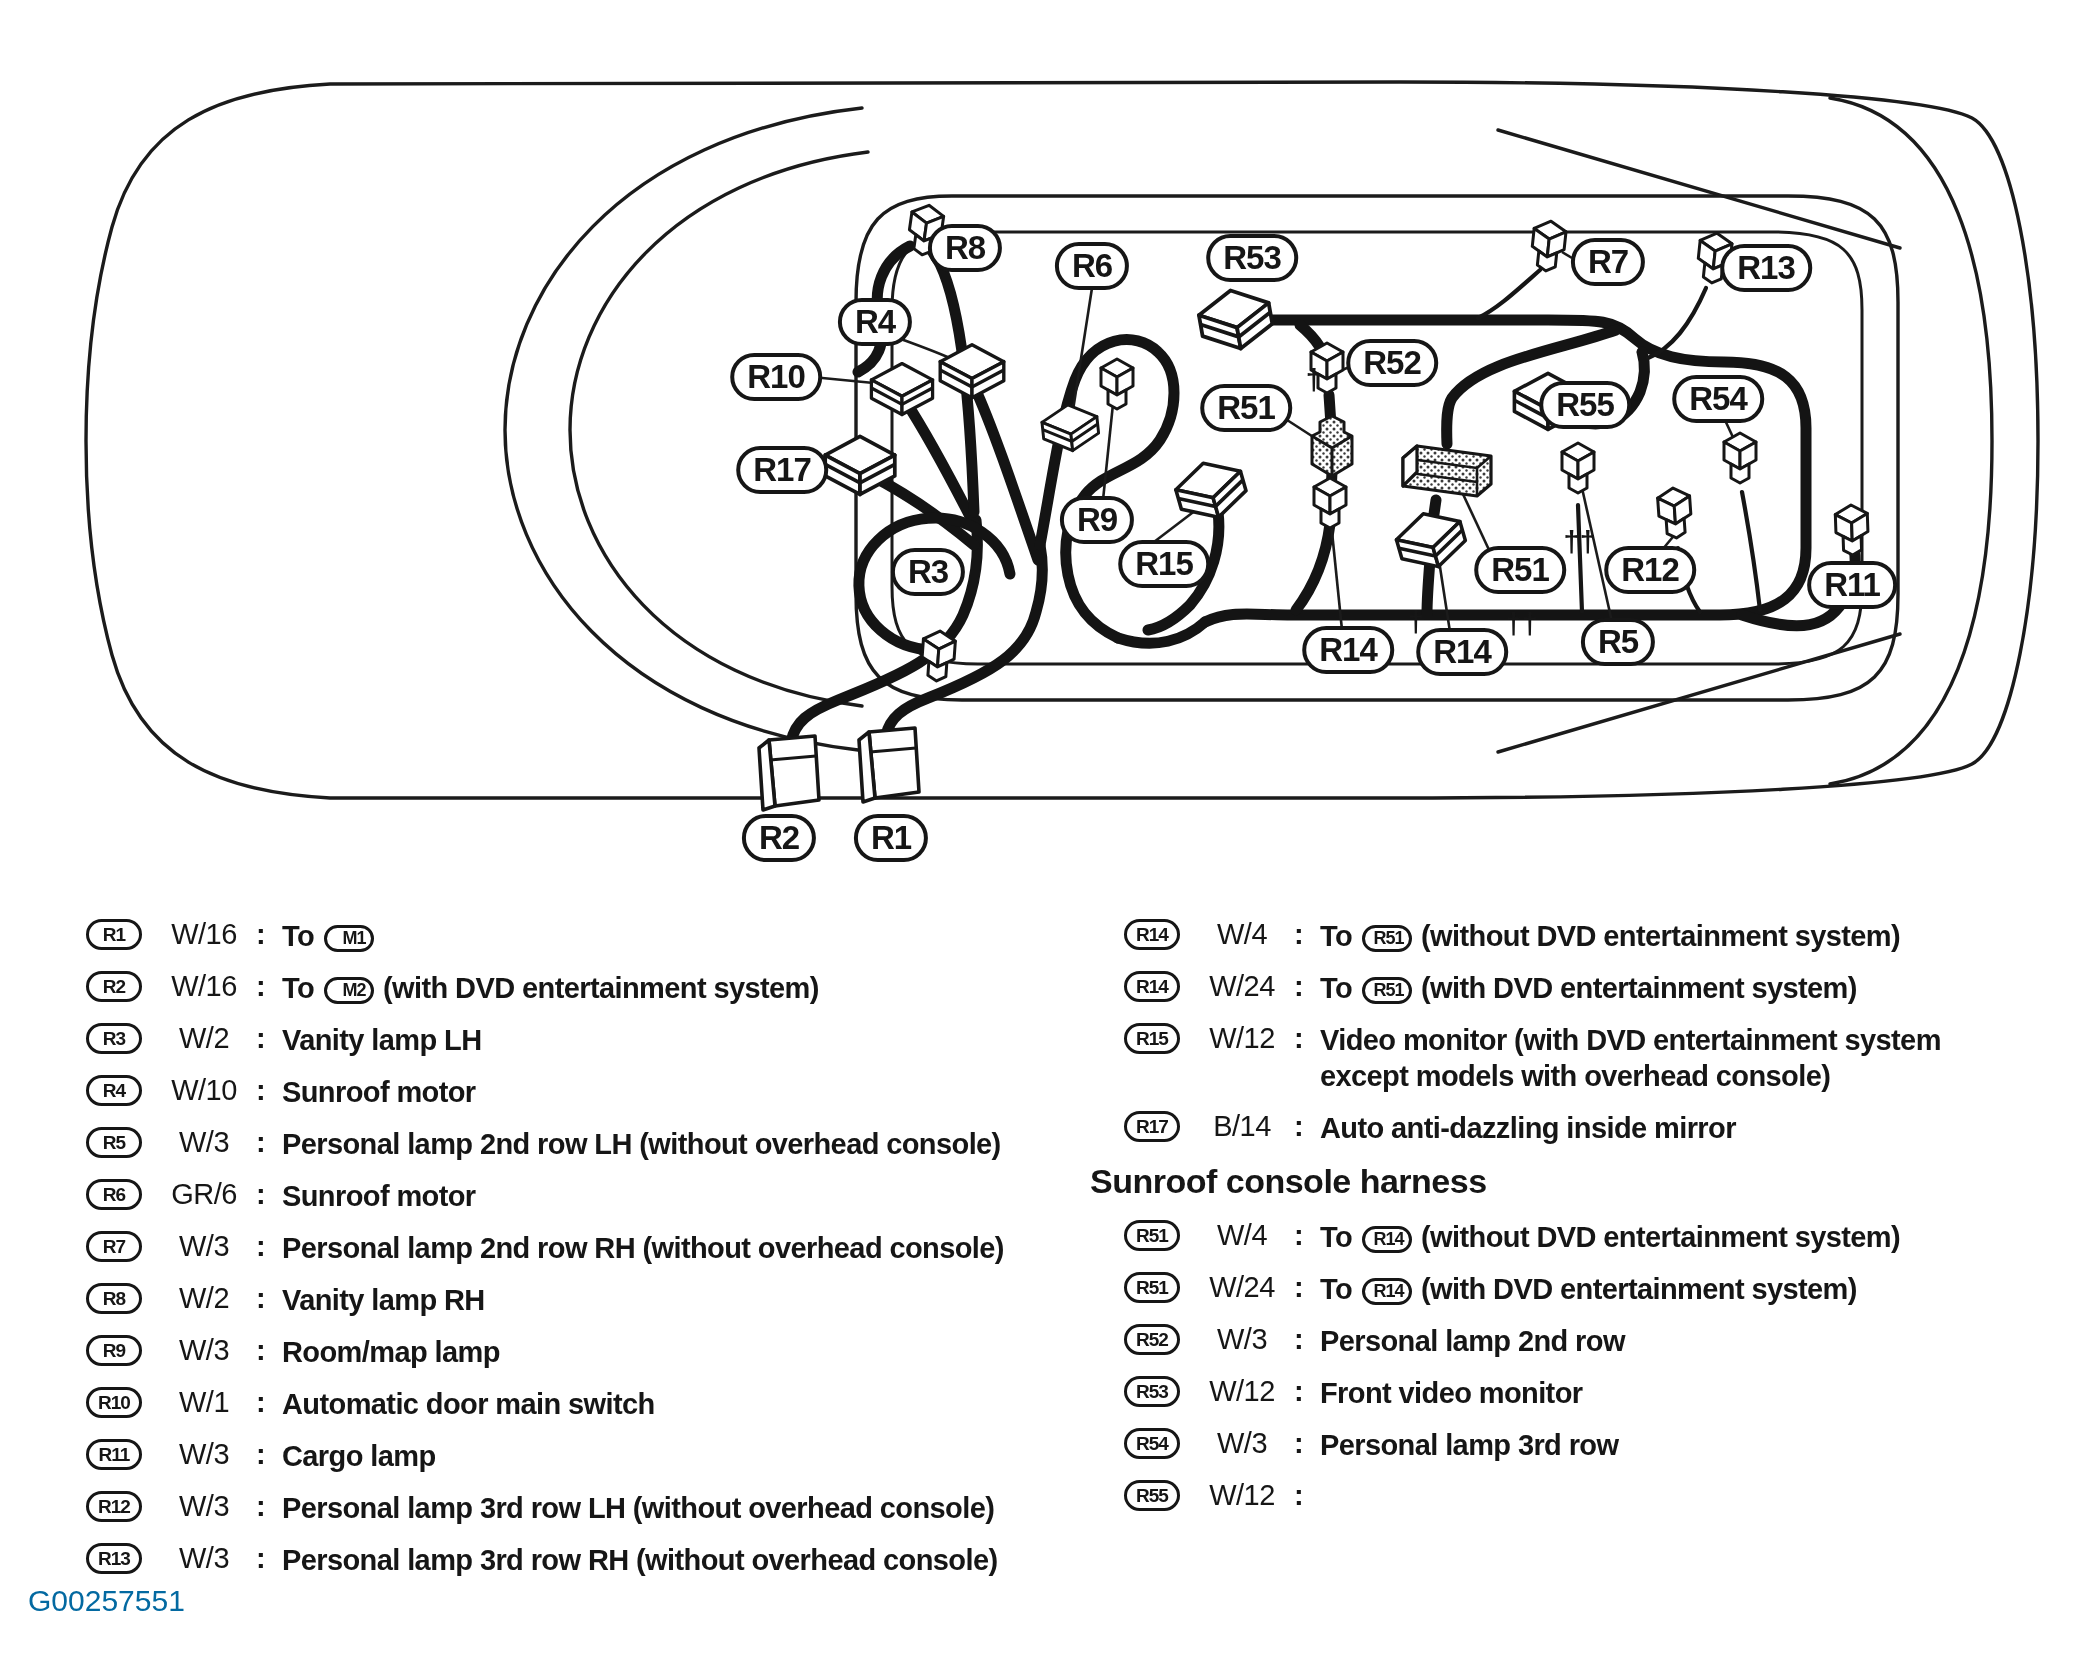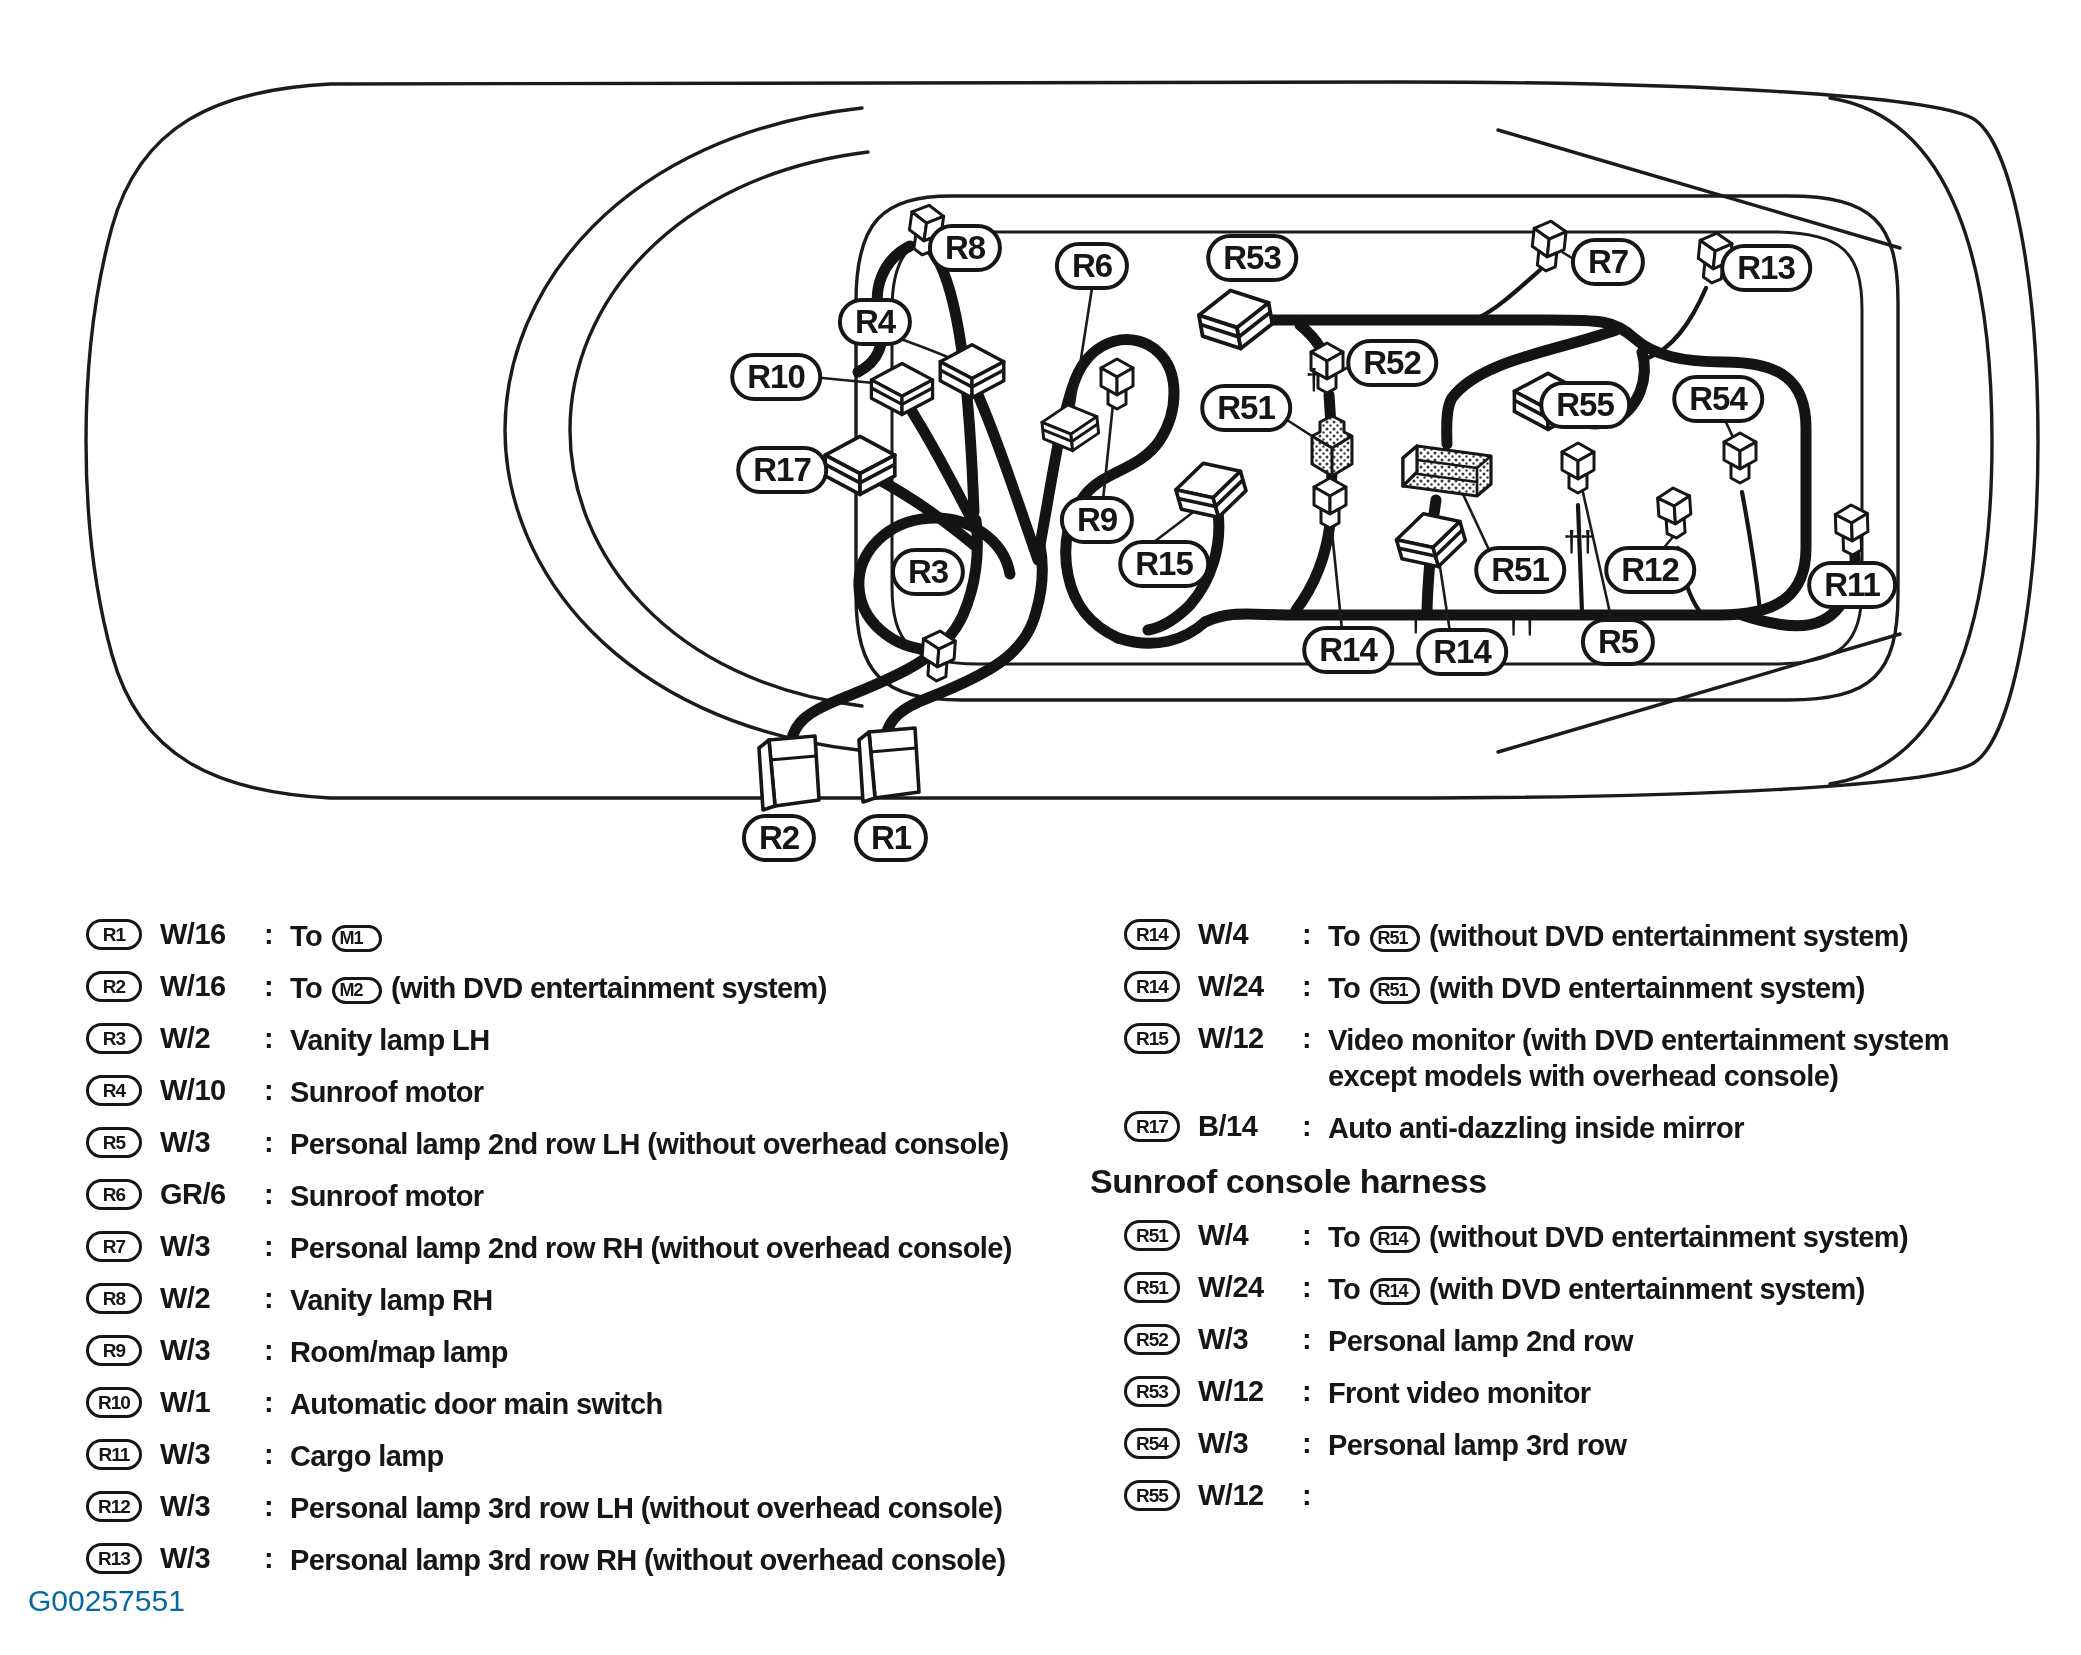--- a/index.html
+++ b/index.html
@@ -10,26 +10,26 @@
   .callout{position:absolute;transform:translate(-50%,-50%);white-space:nowrap;}
   .callout .oval{display:inline-block;background:#fff;border:4px solid #161616;border-radius:30px;
         padding:3px 13px 4px 13px;font-size:33px;font-weight:700;letter-spacing:-1px;line-height:1;}
   .callout .sup{position:absolute;top:-20px;right:-30px;font-size:29px;font-weight:700;}
   
   .legend{position:absolute;}
   .leg-row{display:flex;align-items:flex-start;margin-bottom:16px;}
   .badge{flex:0 0 auto;display:inline-block;text-align:center;border:3px solid #161616;border-radius:17px;
          min-width:40px;padding:3px 5px 3px 5px;font-size:19px;font-weight:700;line-height:1;letter-spacing:-1px;
          background:#fff;margin-top:1px;}
-  .code{flex:0 0 auto;width:104px;margin-left:18px;font-size:29px;font-weight:700;line-height:33px;letter-spacing:-0.5px;}
+  .code{flex:0 0 auto;width:104px;margin-left:10px;font-size:29px;font-weight:400;line-height:33px;letter-spacing:-0.5px;text-align:center;}
   .colon{flex:0 0 auto;width:26px;font-size:29px;font-weight:700;line-height:33px;}
   .desc{font-size:29px;font-weight:700;line-height:36px;letter-spacing:-0.6px;}
   .legend-left .desc{max-width:740px;}
   .legend-right .desc{max-width:650px;}
-  .refbadge{display:inline-block;text-align:left;border:3px solid #161616;border-radius:15px;
+  .refbadge{display:inline-block;text-align:right;border:3px solid #161616;border-radius:15px;
          min-width:34px;padding:1px 5px 2px 5px;font-size:18px;font-weight:700;line-height:1;letter-spacing:-1px;
          vertical-align:2px;background:#fff;margin:0 2px;}
   .sec-head{font-size:34px;font-weight:700;margin:6px 0 18px -34px;letter-spacing:-0.5px;}
   #footer-code{position:absolute;left:28px;top:1584px;font-size:30px;font-weight:400;color:#0369a1;}
 </style>
 </head>
 <body>
 
 <div id="page">
 

